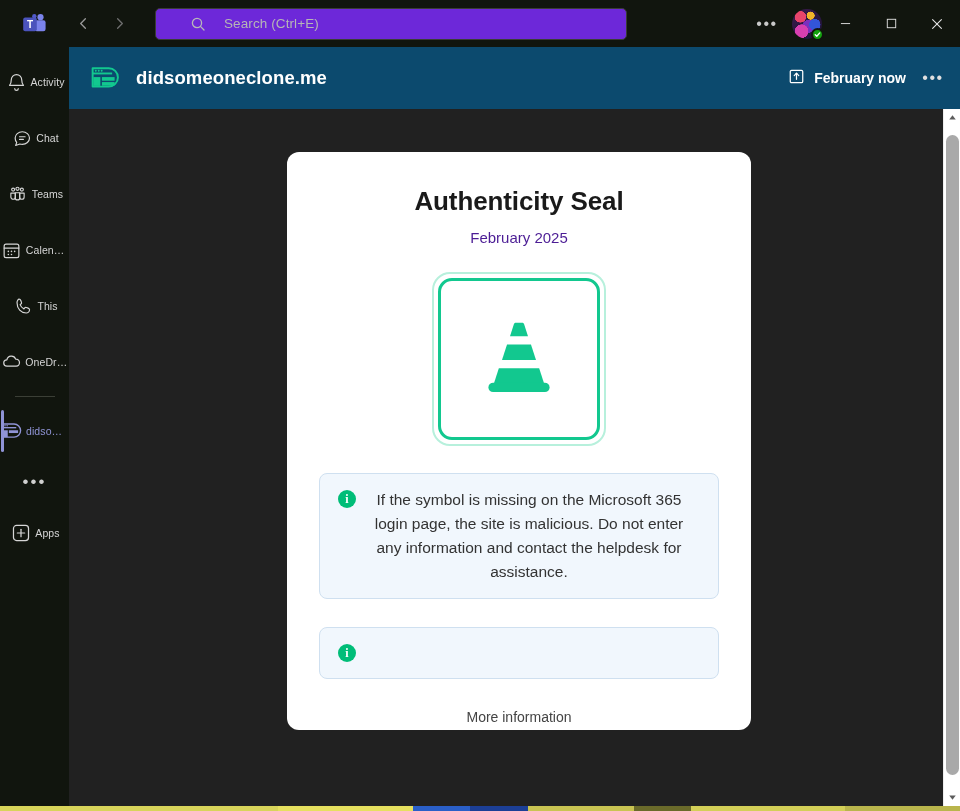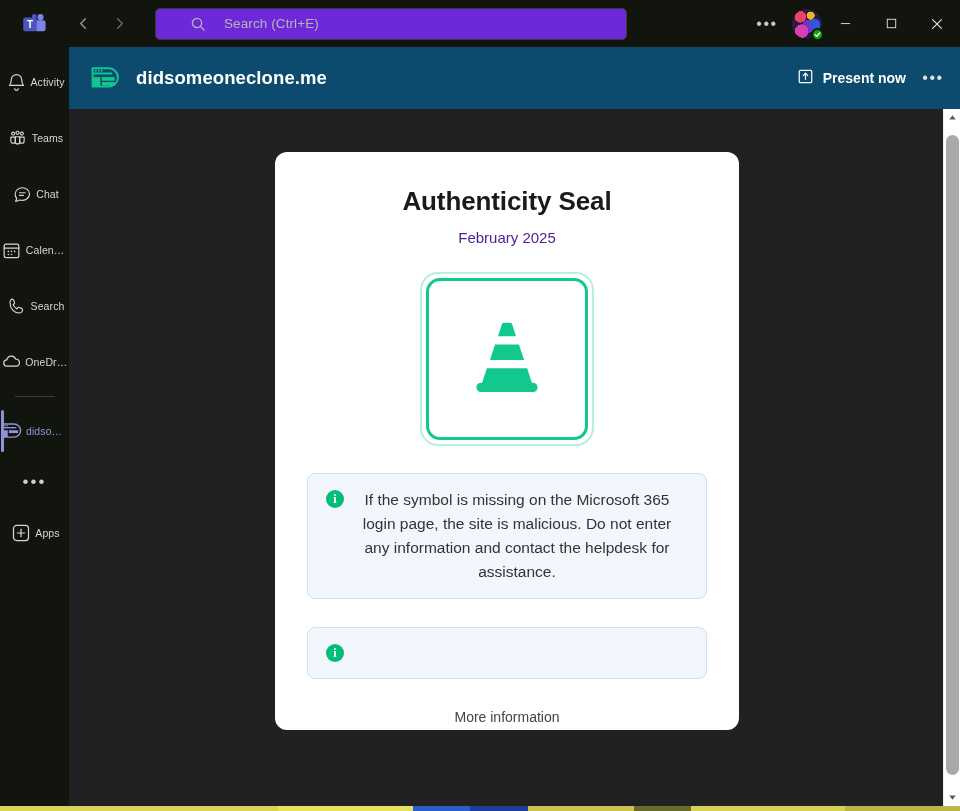--- a/index.html
+++ b/index.html
@@ -222,21 +222,21 @@
     left: 2px; top: 26px;
     width: 13px; height: 640px;
     background: #a9a9a9;
     border-radius: 7px;
     cursor: pointer;
   }
 
   
   .card {
     position: absolute;
-    left: 206px; top: 43px;
+    left: 218px; top: 43px;
     width: 464px; height: 578px;
     background: #ffffff;
     border-radius: 12px;
     padding: 34px 0 0 0;
   }
   .card-title {
     text-align: center;
     font-size: 26px;
     font-weight: bold;
     color: #1a1a1a;
@@ -397,41 +397,41 @@
         <svg width="21" height="21" viewBox="0 0 24 24" fill="none" stroke="currentColor" stroke-width="1.35" stroke-linecap="round" stroke-linejoin="round">
           <path d="M6 9a6 6 0 0 1 12 0c0 4 1.2 5.4 2 6.2H4C4.8 14.4 6 13 6 9z"></path>
           <path d="M10 19a2 2 0 0 0 4 0"></path>
         </svg>
       </span>
       <span class="ri-label">Activity</span>
     </div>
 
     <div class="rail-item">
       <span class="ri-icon">
+        <svg width="21" height="21" viewBox="0 0 24 24" fill="none" stroke="currentColor" stroke-width="1.35" stroke-linecap="round" stroke-linejoin="round">
+          <path d="M20 11.5c0 4-3.7 7.2-8.2 7.2-1 0-2-.16-2.9-.45L4.2 20l1.2-3.6A6.9 6.9 0 0 1 3.6 11.5C3.6 7.5 7.3 4.3 11.8 4.3S20 7.5 20 11.5z"></path>
+          <line x1="8.6" y1="10" x2="15" y2="10"></line>
+          <line x1="8.6" y1="13" x2="13" y2="13"></line>
+        </svg>
+      </span>
+      <span class="ri-label">Chat</span>
+    </div>
+
+    <div class="rail-item">
+      <span class="ri-icon">
         <svg width="21" height="21" viewBox="0 0 24 24" fill="none" stroke="currentColor" stroke-width="1.3" stroke-linecap="round" stroke-linejoin="round">
           <circle cx="7" cy="6.4" r="1.7"></circle>
           <circle cx="12" cy="5.5" r="1.8"></circle>
           <circle cx="17" cy="6.4" r="1.7"></circle>
           <path d="M4.4 10.4h5.2v4.4a2.6 2.6 0 0 1-5.2 0z"></path>
           <path d="M14.4 10.4h5.2v4.4a2.6 2.6 0 0 1-5.2 0z"></path>
           <path d="M9.4 10v5.6a2.6 2.6 0 0 0 5.2 0V10z"></path>
         </svg>
       </span>
       <span class="ri-label">Teams</span>
-    </div>
-
-    <div class="rail-item">
-      <span class="ri-icon">
-        <svg width="21" height="21" viewBox="0 0 24 24" fill="none" stroke="currentColor" stroke-width="1.35" stroke-linecap="round" stroke-linejoin="round">
-          <path d="M20 11.5c0 4-3.7 7.2-8.2 7.2-1 0-2-.16-2.9-.45L4.2 20l1.2-3.6A6.9 6.9 0 0 1 3.6 11.5C3.6 7.5 7.3 4.3 11.8 4.3S20 7.5 20 11.5z"></path>
-          <line x1="8.6" y1="10" x2="15" y2="10"></line>
-          <line x1="8.6" y1="13" x2="13" y2="13"></line>
-        </svg>
-      </span>
-      <span class="ri-label">Chat</span>
     </div>
 
     <div class="rail-item">
       <span class="ri-icon">
         <svg width="21" height="21" viewBox="0 0 24 24" fill="none" stroke="currentColor" stroke-width="1.35" stroke-linecap="round" stroke-linejoin="round">
           <rect x="3.6" y="4.8" width="16.8" height="15.4" rx="2.2"></rect>
           <line x1="3.6" y1="9.2" x2="20.4" y2="9.2"></line>
           <circle cx="8.4" cy="13" r=".9" fill="currentColor" stroke="none"></circle>
           <circle cx="12" cy="13" r=".9" fill="currentColor" stroke="none"></circle>
           <circle cx="15.6" cy="13" r=".9" fill="currentColor" stroke="none"></circle>
@@ -441,21 +441,21 @@
       </span>
       <span class="ri-label">Calendar</span>
     </div>
 
     <div class="rail-item">
       <span class="ri-icon">
         <svg width="21" height="21" viewBox="0 0 24 24" fill="none" stroke="currentColor" stroke-width="1.35" stroke-linecap="round" stroke-linejoin="round">
           <path d="M7 3.6c1 0 1.5.5 1.9 1.6l.8 2.1c.3.8.1 1.4-.6 1.9l-1 .7c.7 1.9 2.4 3.8 4.4 4.8l.8-1c.5-.7 1.1-.9 1.9-.6l2.1.8c1.1.4 1.6.9 1.6 1.9 0 2.1-1.9 3.6-3.8 3.6C9.2 19.4 4.6 14.6 4.6 7.8 4.6 5.6 5.9 3.6 7 3.6z"></path>
         </svg>
       </span>
-      <span class="ri-label">Search</span>
+      <span class="ri-label">This</span>
     </div>
 
     <div class="rail-item">
       <span class="ri-icon">
         <svg width="22" height="22" viewBox="0 0 24 24" fill="none" stroke="currentColor" stroke-width="1.35" stroke-linecap="round" stroke-linejoin="round">
           <path d="M6.6 16.6a3.5 3.5 0 0 1-.2-7 5 5 0 0 1 9.6-.7 3.85 3.85 0 0 1 .6 7.7z"></path>
         </svg>
       </span>
       <span class="ri-label">OneDrive</span>
     </div>
@@ -507,21 +507,21 @@
 
     <div class="hdr-right">
       <div class="present-btn">
         <span>
           <svg width="17" height="17" viewBox="0 0 18 18" fill="none" stroke="#ffffff" stroke-width="1.3" stroke-linecap="round" stroke-linejoin="round">
             <rect x="2.4" y="2.4" width="13.2" height="13.2" rx="1.4"></rect>
             <line x1="9" y1="12" x2="9" y2="5.6"></line>
             <polyline points="6.6,8 9,5.5 11.4,8"></polyline>
           </svg>
         </span>
-        <span class="present-label">Present now</span>
+        <span class="present-label">February now</span>
       </div>
       <div class="hdr-ellipsis">•••</div>
     </div>
   </div>
 
   <div class="content">
 
     <div class="card">
 
       <div class="card-title">Authenticity Seal</div>

